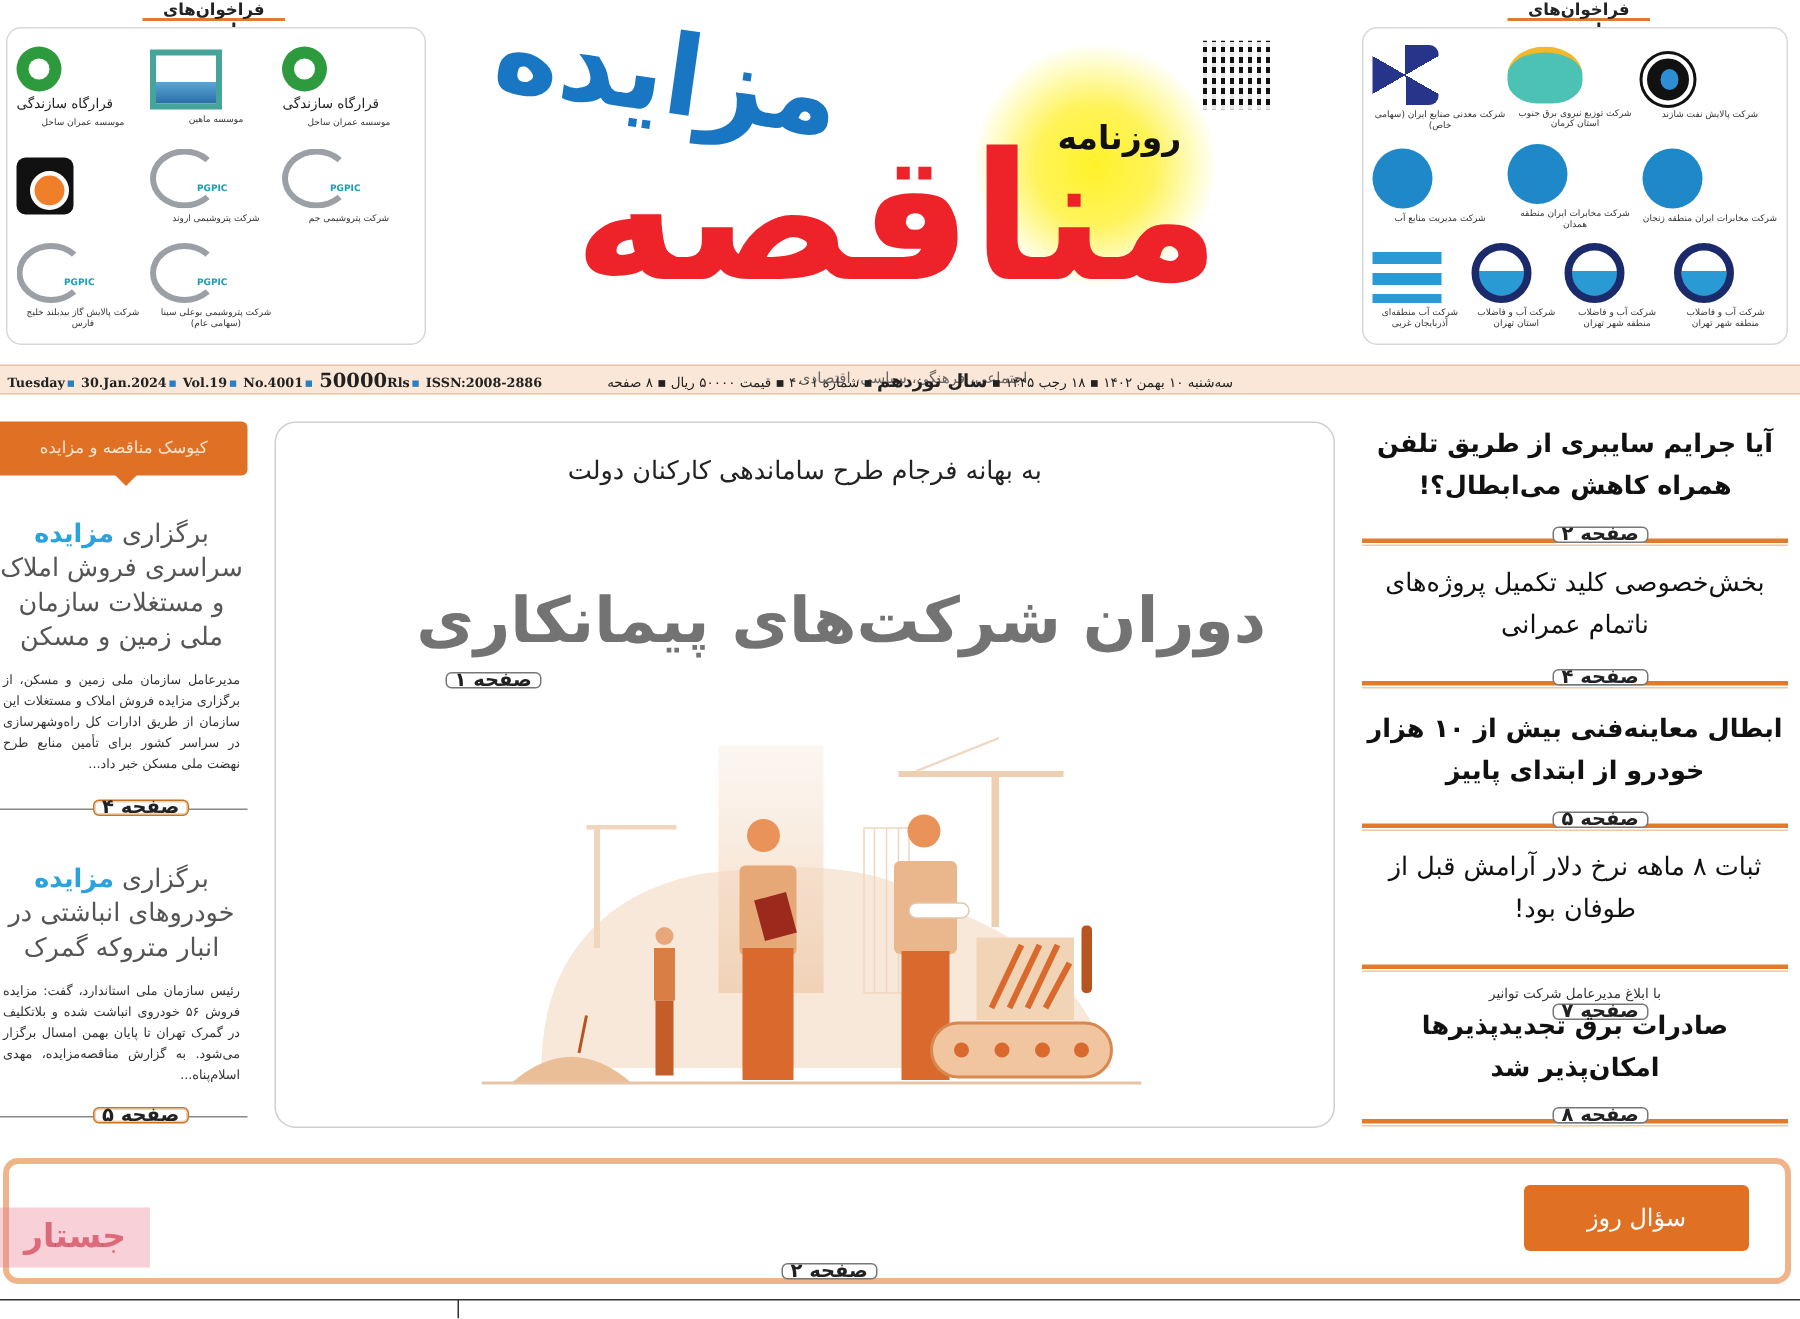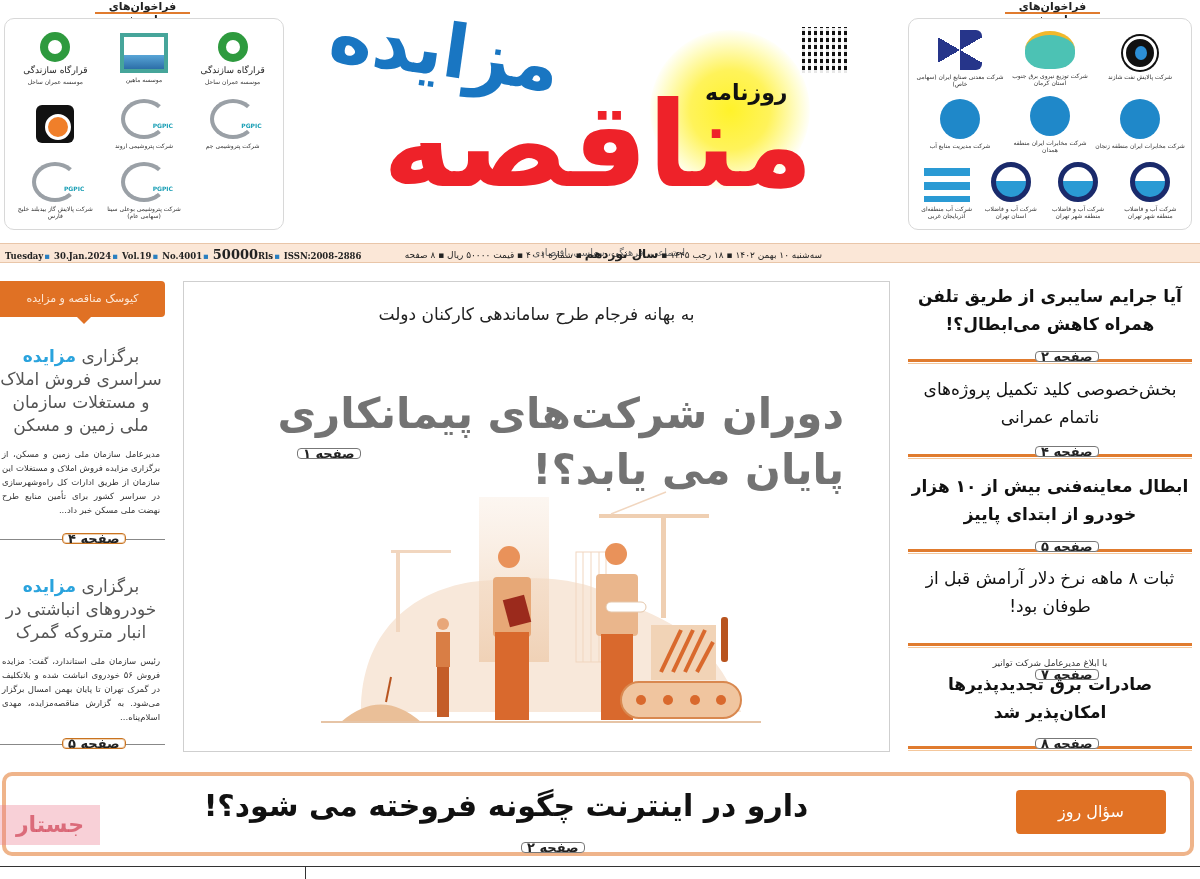--- a/index.html
+++ b/index.html
@@ -9,21 +9,21 @@
 
   
   .panel-title {
     position: absolute; top: 0; height: 14px; font-size: 11px; font-weight: bold;
     color: #222; text-align: center; border-bottom: 2px solid #e07b2e; padding: 0 4px; line-height: 13px;
   }
   .logo-panel {
     position: absolute; top: 18px; height: 212px; border: 1.5px solid #d8d8d8; border-radius: 10px; background: #fff;
     display: grid; grid-template-columns: repeat(3, 1fr); grid-template-rows: repeat(3, 1fr); padding: 6px;
   }
-  .logo-cell { display: flex; flex-direction: column; align-items: center; justify-content: center; gap: 3px; }
+  .logo-cell { display: flex; flex-direction: column; justify-content: center; gap: 3px; }
   .logo-cell .cap { font-size: 6px; color: #333; text-align: center; line-height: 7px; direction: rtl; }
   .emblem-green { width: 30px; height: 30px; background: #2e9a3e; border-radius: 50%; position: relative; }
   .emblem-green::after { content: ""; position: absolute; left: 8px; top: 8px; width: 14px; height: 14px; background: #fff; border-radius: 50%; }
   .script-text { font-family: "DejaVu Serif", serif; font-size: 9px; color: #222; }
   .pgpic { width: 46px; height: 40px; border: 4px solid #9aa0a6; border-right-color: transparent; border-radius: 50%; position: relative; }
   .pgpic::after { content: "PGPIC"; position: absolute; right: -10px; bottom: 6px; font-size: 6px; color: #1a9fb5; font-weight: bold; }
   .wave-box { width: 48px; height: 40px; border: 4px solid #46a59a; background: linear-gradient(#fff 55%, #5aa7d8 55%, #2c6ea8); }
   .asiatech { font-size: 14px; color: #777; display: flex; align-items: center; gap: 3px; }
   .asiatech .x { color: #e03a2e; font-weight: bold; font-size: 18px; }
   .metro { width: 38px; height: 38px; background: #111; border-radius: 6px; position: relative; }
@@ -68,21 +68,21 @@
   .left-story .hl { color: #555; font-size: 17px; line-height: 23px; }
   .left-story .hl .accent { color: #2aa3dd; font-weight: bold; }
   .left-story .body { margin-top: 10px; font-size: 8.5px; line-height: 14px; color: #333; text-align: justify; padding: 0 2px; }
   .page-ref-line { position: absolute; left: 0; width: 165px; height: 12px; }
   .page-ref-line::before { content: ""; position: absolute; left: 0; right: 0; top: 6px; height: 1px; background: #888; }
   .page-chip { position: absolute; font-size: 13px; font-weight: bold; color: #222; background: #fff; border: 1px solid #777; border-radius: 4px;
     padding: 0 5px; height: 11px; line-height: 9px; direction: rtl; white-space: nowrap; }
   .page-chip.orange-border { border-color: #c9731f; box-shadow: inset 0 0 0 1px #f0d2b3; }
 
   
-  .feature { position: absolute; left: 183px; top: 281px; width: 707px; height: 471px; border: 1.5px solid #cfcfcf; border-radius: 0; background: #fff; }
+  .feature { position: absolute; left: 183px; top: 281px; width: 707px; height: 471px; border: 1.5px solid #cfcfcf; border-radius: 14px; background: #fff; }
   .feature .kicker { position: absolute; left: 0; top: 22px; width: 100%; text-align: center; font-size: 17px; color: #222; direction: rtl; }
   .feature .title { position: absolute; left: 40px; top: 60px; width: 620px; font-size: 42px; line-height: 56px; font-weight: bold; color: #737373; direction: rtl; margin-top: 44px; }
   .illus { position: absolute; left: 137px; top: 200px; width: 440px; height: 250px; }
 
   
   .right-story { position: absolute; left: 908px; width: 284px; direction: rtl; text-align: center; }
   .right-story .hl { font-size: 17px; line-height: 28px; color: #111; }
   .right-story .hl.bold { font-weight: bold; }
   .right-story .sub { font-size: 9px; color: #333; margin-bottom: 2px; }
   .orange-rule { position: absolute; left: 908px; width: 284px; height: 3px; background: #e07b2e; }
@@ -233,21 +233,20 @@
   <div class="body">رئیس سازمان ملی استاندارد، گفت: مزایده فروش ۵۶ خودروی انباشت شده و بلاتکلیف در گمرک تهران تا پایان بهمن امسال برگزار می‌شود. به گزارش مناقصه‌مزایده، مهدی اسلام‌پناه...</div>
 </div>
 <div class="page-ref-line" style="top:738px;">
   <span class="page-chip orange-border" style="left:62px;top:0;">صفحه ۵</span>
 </div>
 
 <div class="feature">
   <div class="kicker">به بهانه فرجام طرح ساماندهی کارکنان دولت</div>
   <div class="title">
     <div>دوران شرکت‌های پیمانکاری</div>
-    <div>پایان می یابد؟!</div>
   </div>
   <span class="page-chip" style="left:113px;top:166px;">صفحه ۱</span>
 
   <svg class="illus" viewBox="0 0 440 250">
     <defs>
       <linearGradient id="bgfade" x1="0" y1="0" x2="0" y2="1">
         <stop offset="0" stop-color="#f6e2d0" stop-opacity="0.3"></stop>
         <stop offset="1" stop-color="#efcfb2" stop-opacity="0.9"></stop>
       </linearGradient>
     </defs>
@@ -328,20 +327,19 @@
 <span class="page-chip" style="left:1035px;top:669px;text-align:right;">صفحه ۷</span>
 
 <div class="right-story" style="top:658px;">
   <div class="sub">با ابلاغ مدیرعامل شرکت توانیر</div>
   <div class="hl bold">صادرات برق تجدیدپذیرها امکان‌پذیر شد</div>
 </div>
 <div class="orange-rule" style="top:746px;"></div>
 <span class="page-chip" style="left:1035px;top:738px;">صفحه ۸</span>
 
 <div class="question-box">
-  <div class="question-text">دارو در اینترنت چگونه فروخته می شود؟!</div>
   <div class="question-tag">سؤال روز</div>
   <span class="page-chip" style="left:515px;top:66px;">صفحه ۲</span>
 </div>
 
 <div class="watermark">جستار</div>
 <div class="bottom-rule"></div>
 <div class="bottom-tick"></div>
 
 </body></html>

